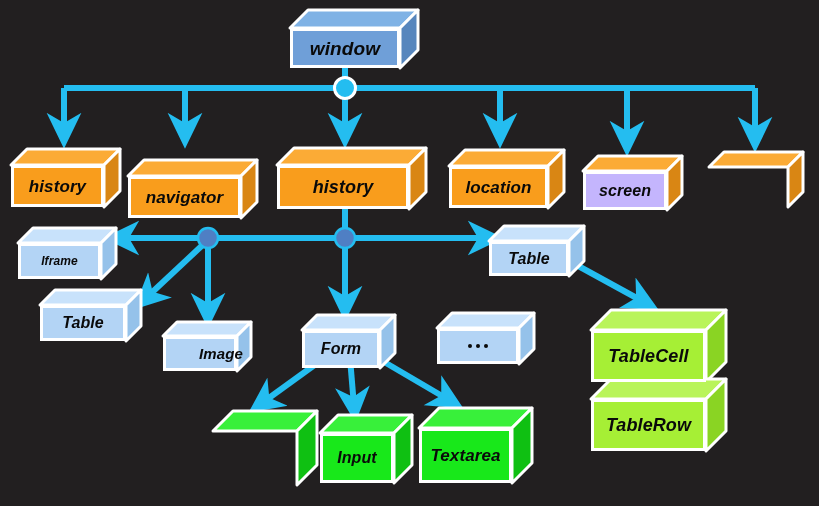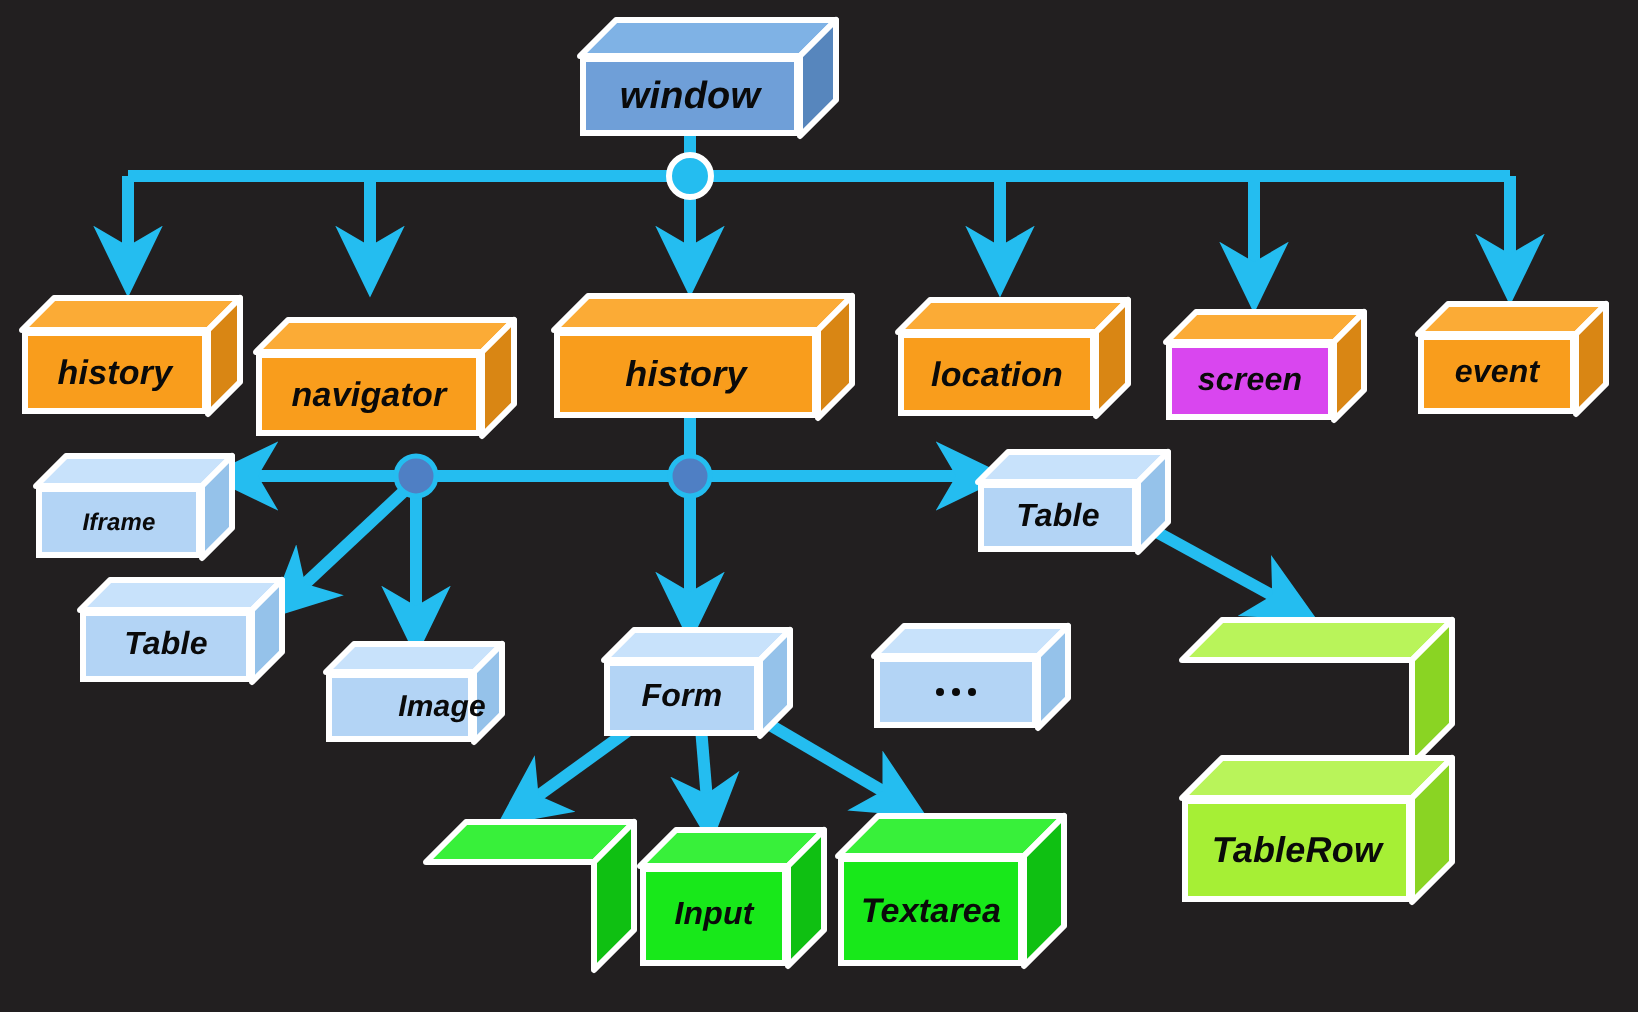--- a/index.html
+++ b/index.html
@@ -169,32 +169,29 @@
         </svg>
         <div class="face" style="width: 99px; height: 42px; top: 16px; left: 0px; background: rgb(249, 157, 28);">
           <span class="lbl" style="font-size: 17px;">location</span>
         </div>
       </div>
       <div class="node t-orange" style="left: 583px; top: 156px; width: 99px; height: 54px;">
         <svg class="shell" width="99" height="54" viewBox="0 0 99 54">
           <path class="tc" d="M0,15 L15,0 L99,0 L84,15 Z" stroke="#ffffff" stroke-width="3" stroke-linejoin="round"></path>
           <path class="sc" d="M84,15 L99,0 L99,39 L84,54 Z" stroke="#ffffff" stroke-width="3" stroke-linejoin="round"></path>
         </svg>
-        <div class="face" style="width: 84px; height: 39px; top: 15px; left: 0px; background: #d946ef;">
+        <div class="face" style="width: 84px; height: 39px; top: 15px; left: 0px; background: #c4b5fd;">
           <span class="lbl" style="font-size: 16px;">screen</span>
         </div>
       </div>
       <div class="node t-orange" style="left: 709px; top: 152px; width: 94px; height: 55px;">
         <svg class="shell" width="94" height="55" viewBox="0 0 94 55">
           <path class="tc" d="M0,15 L15,0 L94,0 L79,15 Z" stroke="#ffffff" stroke-width="3" stroke-linejoin="round"></path>
           <path class="sc" d="M79,15 L94,0 L94,40 L79,55 Z" stroke="#ffffff" stroke-width="3" stroke-linejoin="round"></path>
         </svg>
-        <div class="face" style="width: 79px; height: 40px; top: 15px; left: 0px; background: rgb(249, 157, 28);">
-          <span class="lbl" style="font-size: 16px;">event</span>
-        </div>
       </div>
       <div class="node t-lblue" style="left: 18px; top: 228px; width: 98px; height: 51px;">
         <svg class="shell" width="98" height="51" viewBox="0 0 98 51">
           <path class="tc" d="M0,15 L15,0 L98,0 L83,15 Z" stroke="#ffffff" stroke-width="3" stroke-linejoin="round"></path>
           <path class="sc" d="M83,15 L98,0 L98,36 L83,51 Z" stroke="#ffffff" stroke-width="3" stroke-linejoin="round"></path>
         </svg>
         <div class="face" style="width: 83px; height: 36px; top: 15px; left: 0px; background: rgb(179, 212, 245);">
           <span class="lbl" style="font-size: 12px;">Iframe</span>
         </div>
       </div>
@@ -269,20 +266,23 @@
         </svg>
         <div class="face" style="width: 93px; height: 55px; top: 20px; left: 0px; background: rgb(24, 232, 26);">
           <span class="lbl" style="font-size: 17px;">Textarea</span>
         </div>
       </div>
       <div class="node t-ygreen" style="left: 591px; top: 310px; width: 135px; height: 72px;">
         <svg class="shell" width="135" height="72" viewBox="0 0 135 72">
           <path class="tc" d="M0,20 L20,0 L135,0 L115,20 Z" stroke="#ffffff" stroke-width="3" stroke-linejoin="round"></path>
           <path class="sc" d="M115,20 L135,0 L135,52 L115,72 Z" stroke="#ffffff" stroke-width="3" stroke-linejoin="round"></path>
         </svg>
+        <div class="face" style="width: 115px; height: 52px; top: 20px; left: 0px; background: rgb(166, 239, 53);">
+          <span class="lbl" style="font-size: 18px;">TableCell</span>
+        </div>
       </div>
       <div class="node t-ygreen" style="left: 591px; top: 379px; width: 135px; height: 72px;">
         <svg class="shell" width="135" height="72" viewBox="0 0 135 72">
           <path class="tc" d="M0,20 L20,0 L135,0 L115,20 Z" stroke="#ffffff" stroke-width="3" stroke-linejoin="round"></path>
           <path class="sc" d="M115,20 L135,0 L135,52 L115,72 Z" stroke="#ffffff" stroke-width="3" stroke-linejoin="round"></path>
         </svg>
         <div class="face" style="width: 115px; height: 52px; top: 20px; left: 0px; background: rgb(166, 239, 53);">
           <span class="lbl" style="font-size: 18px;">TableRow</span>
         </div>
       </div>

